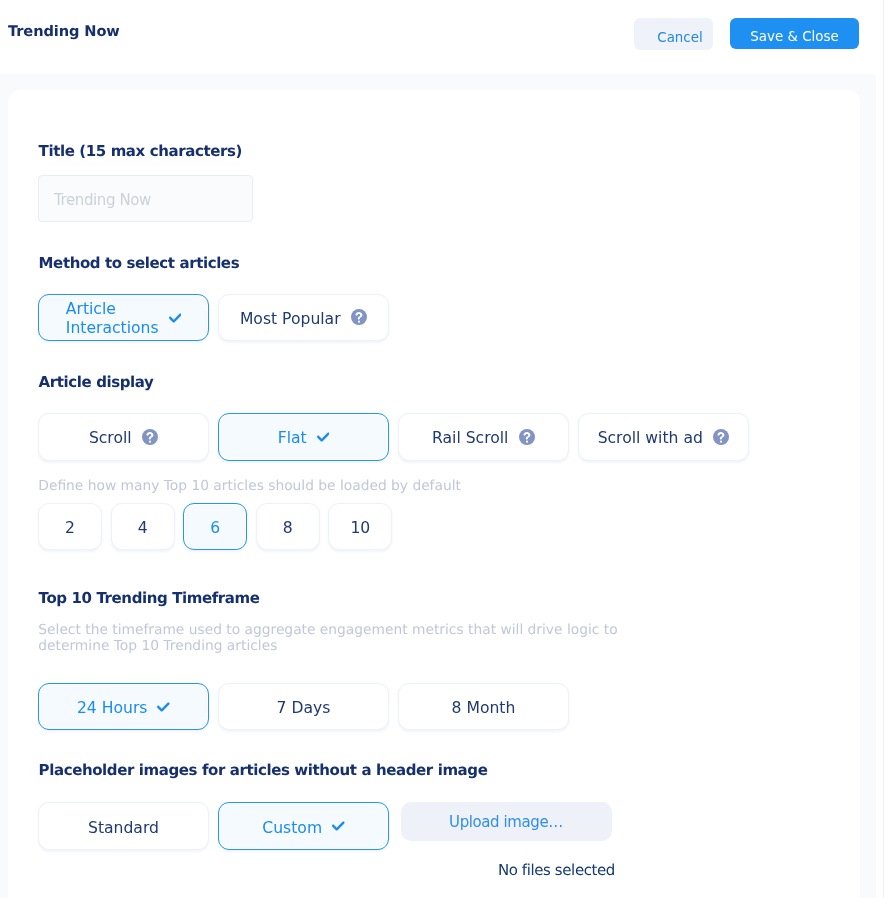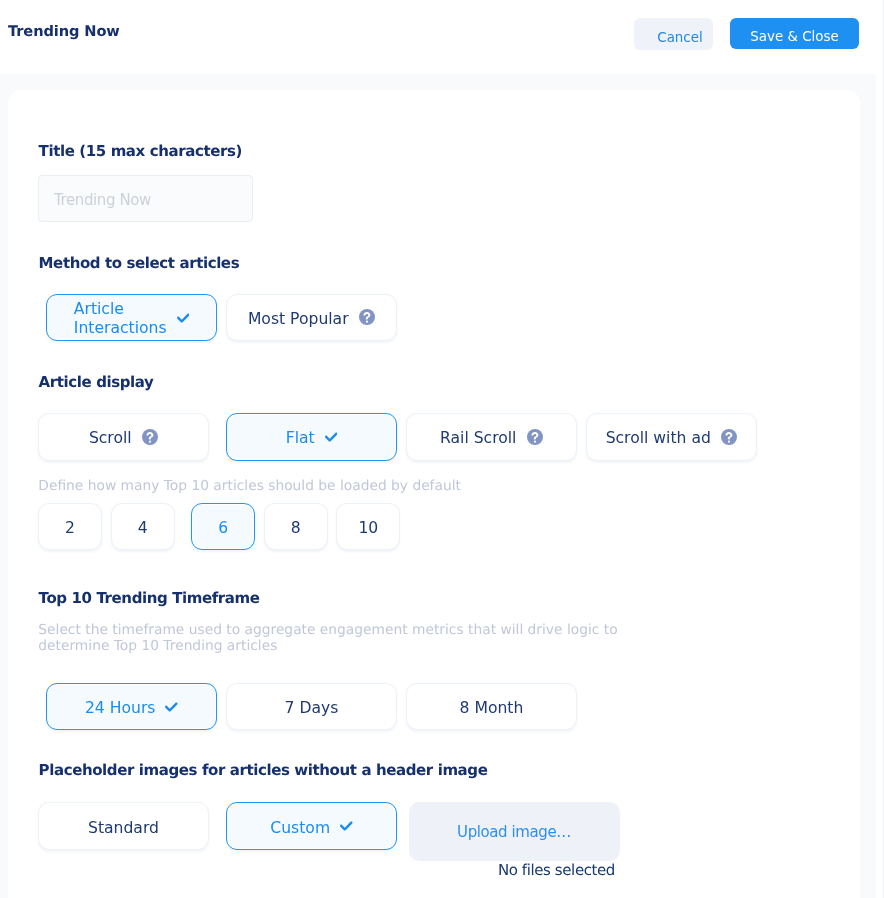--- a/index.html
+++ b/index.html
@@ -56,30 +56,30 @@
   .row-timeframe   { top:593px; }
   .row-placeholder { top:712.4px; }
 
   .chip {
     height:47.3px; border:1px solid #edf1f8; background:#fff; border-radius:11px;
     display:flex; align-items:center; justify-content:center; gap:9px;
     font-size:15.6px; color:#1f3a72; font-family:inherit; cursor:pointer; padding:4px 8px 0;
     box-shadow: 0 1.5px 2.5px rgba(150,170,210,0.13);
   }
   .chip.sel { border:1.6px solid #2196f3; background:#f4fafe; color:#1b8bf0;
-              box-shadow: inset 0 0 0 1px #ffffff, 0 1.5px 2.5px rgba(150,170,210,0.13); margin-left: 8px; }
+              box-shadow: inset 0 0 0 1px #ffffff, 0 1.5px 2.5px rgba(150,170,210,0.13); }
   .chip .lbl { white-space:pre-line; text-align:center; line-height:19px; }
   .chip.two-line .lbl { text-align:left; }
   .chip-w171 { width:171px; }
   .chip-w64  { width:64px; }
 
   .check { width:12.6px; height:10.3px; flex:none; display:block; line-height:0; margin-top:-3.5px; margin-left:1px; }
   .qmark { width:16px; height:16px; flex:none; display:block; line-height:0; margin-top:-4px; margin-left:1.5px; }
 
-  .upload { margin-left:2.5px; width:211px; height:59px; border-radius:10px; background:#eef2f8; color:#2d8ef0; display:flex;
+  .upload { margin-left:2.5px; width:211px; height:39px; border-radius:10px; background:#eef2f8; color:#2d8ef0; display:flex;
             align-items:center; justify-content:center; font-size:15px; letter-spacing:-0.4px; border:none; font-family:inherit; cursor:pointer; }
   .nofiles { font-size:15px; letter-spacing:-0.4px; color:#14386f; left:396px; top:772px; width:211px; text-align:right; line-height:16px; }
 </style>
 </head>
 <body>
 
 <div class="app">
 
   <div class="header">
     <div class="header-title">Trending Now</div>

